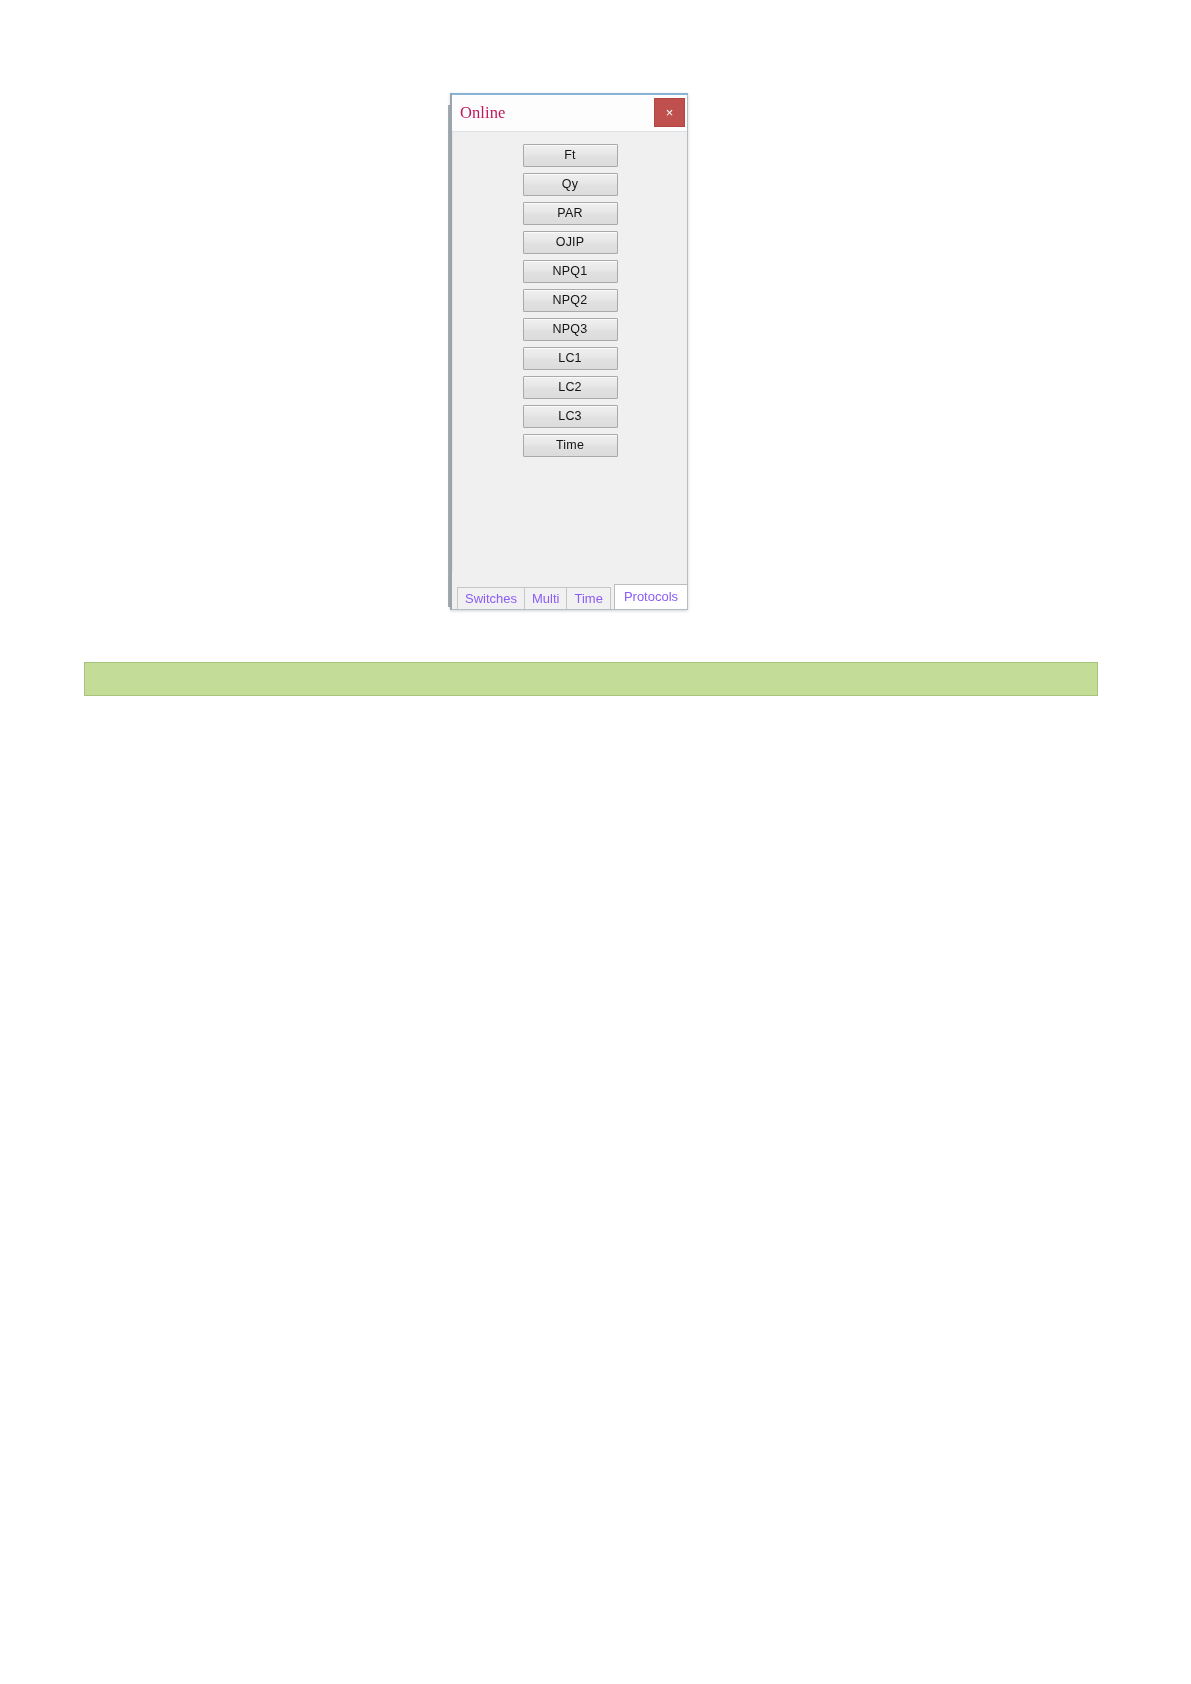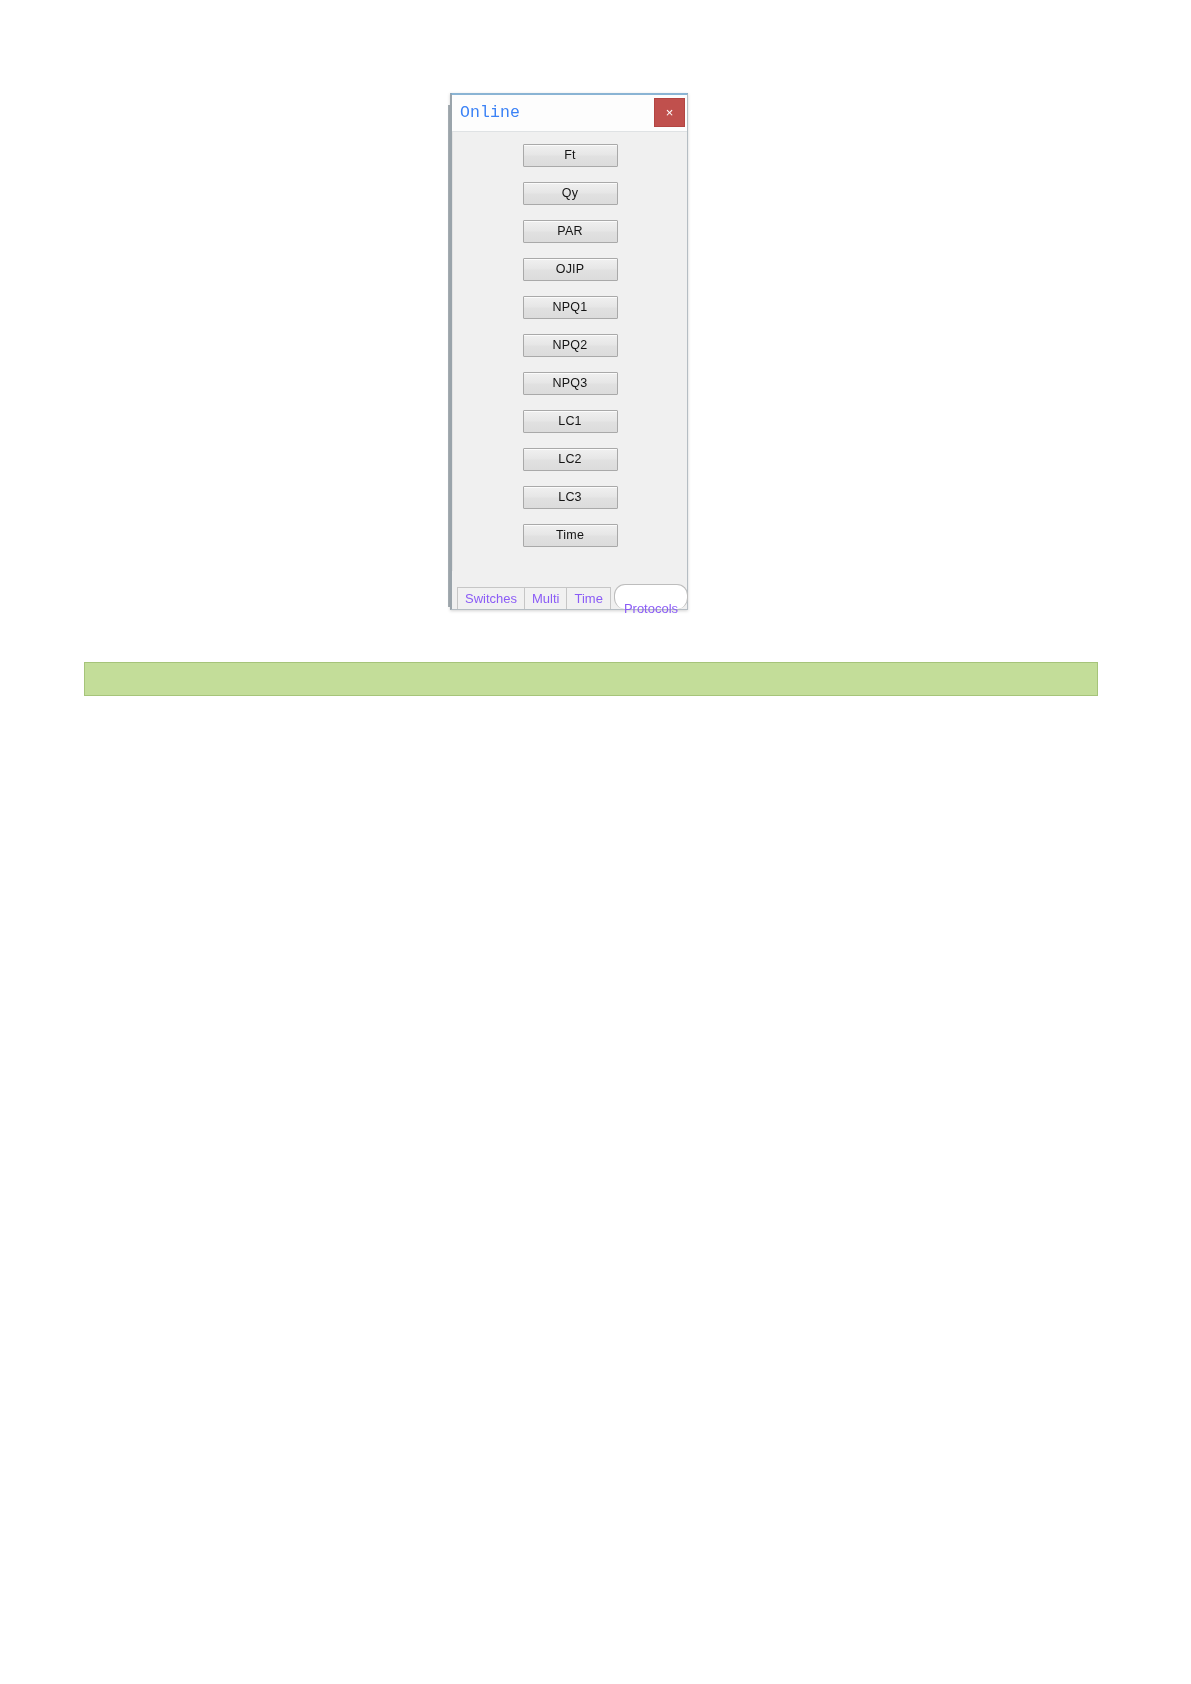--- a/index.html
+++ b/index.html
@@ -53,25 +53,25 @@
     position: relative;
     height: 37px;
     background: #fdfdfd;
     border-bottom: 1px solid #dfe2e4;
     display: flex;
     align-items: center;
     box-sizing: border-box;
   }
   #dialog-title-text {
     font-size: 16.5px;
-    color: #3b82f6;
+    color: #be185d;
     padding-left: 8px;
     letter-spacing: 0.1px;
     line-height: 1;
-    font-family: Liberation Mono, monospace;
+    font-family: Liberation Serif, serif;
   }
   #dialog-close-button {
     position: absolute;
     right: 2px;
     top: 3px;
     width: 31px;
     height: 29px;
     background: #c0504d;
     border: 1px solid #b34542;
     color: #ffffff;
@@ -93,21 +93,21 @@
     background: #f0f0f0;
     box-sizing: border-box;
     border-left: 1px solid #e4e4e4;
     padding-top: 10px;
   }
 
   #protocol-button-list {
     display: flex;
     flex-direction: column;
     align-items: center;
-    gap: 15px;
+    gap: 6px;
     padding-top: 2px;
   }
 
   .protocol-button {
     width: 95px;
     height: 23px;
     background: linear-gradient(180deg, #f0f0f0 0%, #e6e6e6 48%, #e1e1e1 52%, #dcdcdc 100%);
     border: 1px solid #a9a9a9;
     border-radius: 1px;
     font-size: 12.5px;
@@ -150,24 +150,23 @@
     font-family: "Liberation Sans", sans-serif;
     white-space: nowrap;
     text-align: right;
   }
   .dialog-tab.active {
     background: #ffffff;
     height: 25px;
     line-height: 24px;
     border-color: #bdbdbd;
     margin-left: 4px;
-    padding: 12px 9px;
+    padding: 0 9px;
     z-index: 3;
     position: relative;
-    border-radius: 11px;
   }
 
   
   #green-highlight-bar {
     position: absolute;
     left: 84px;
     top: 662px;
     width: 1014px;
     height: 34px;
     background: #c3dd99;

